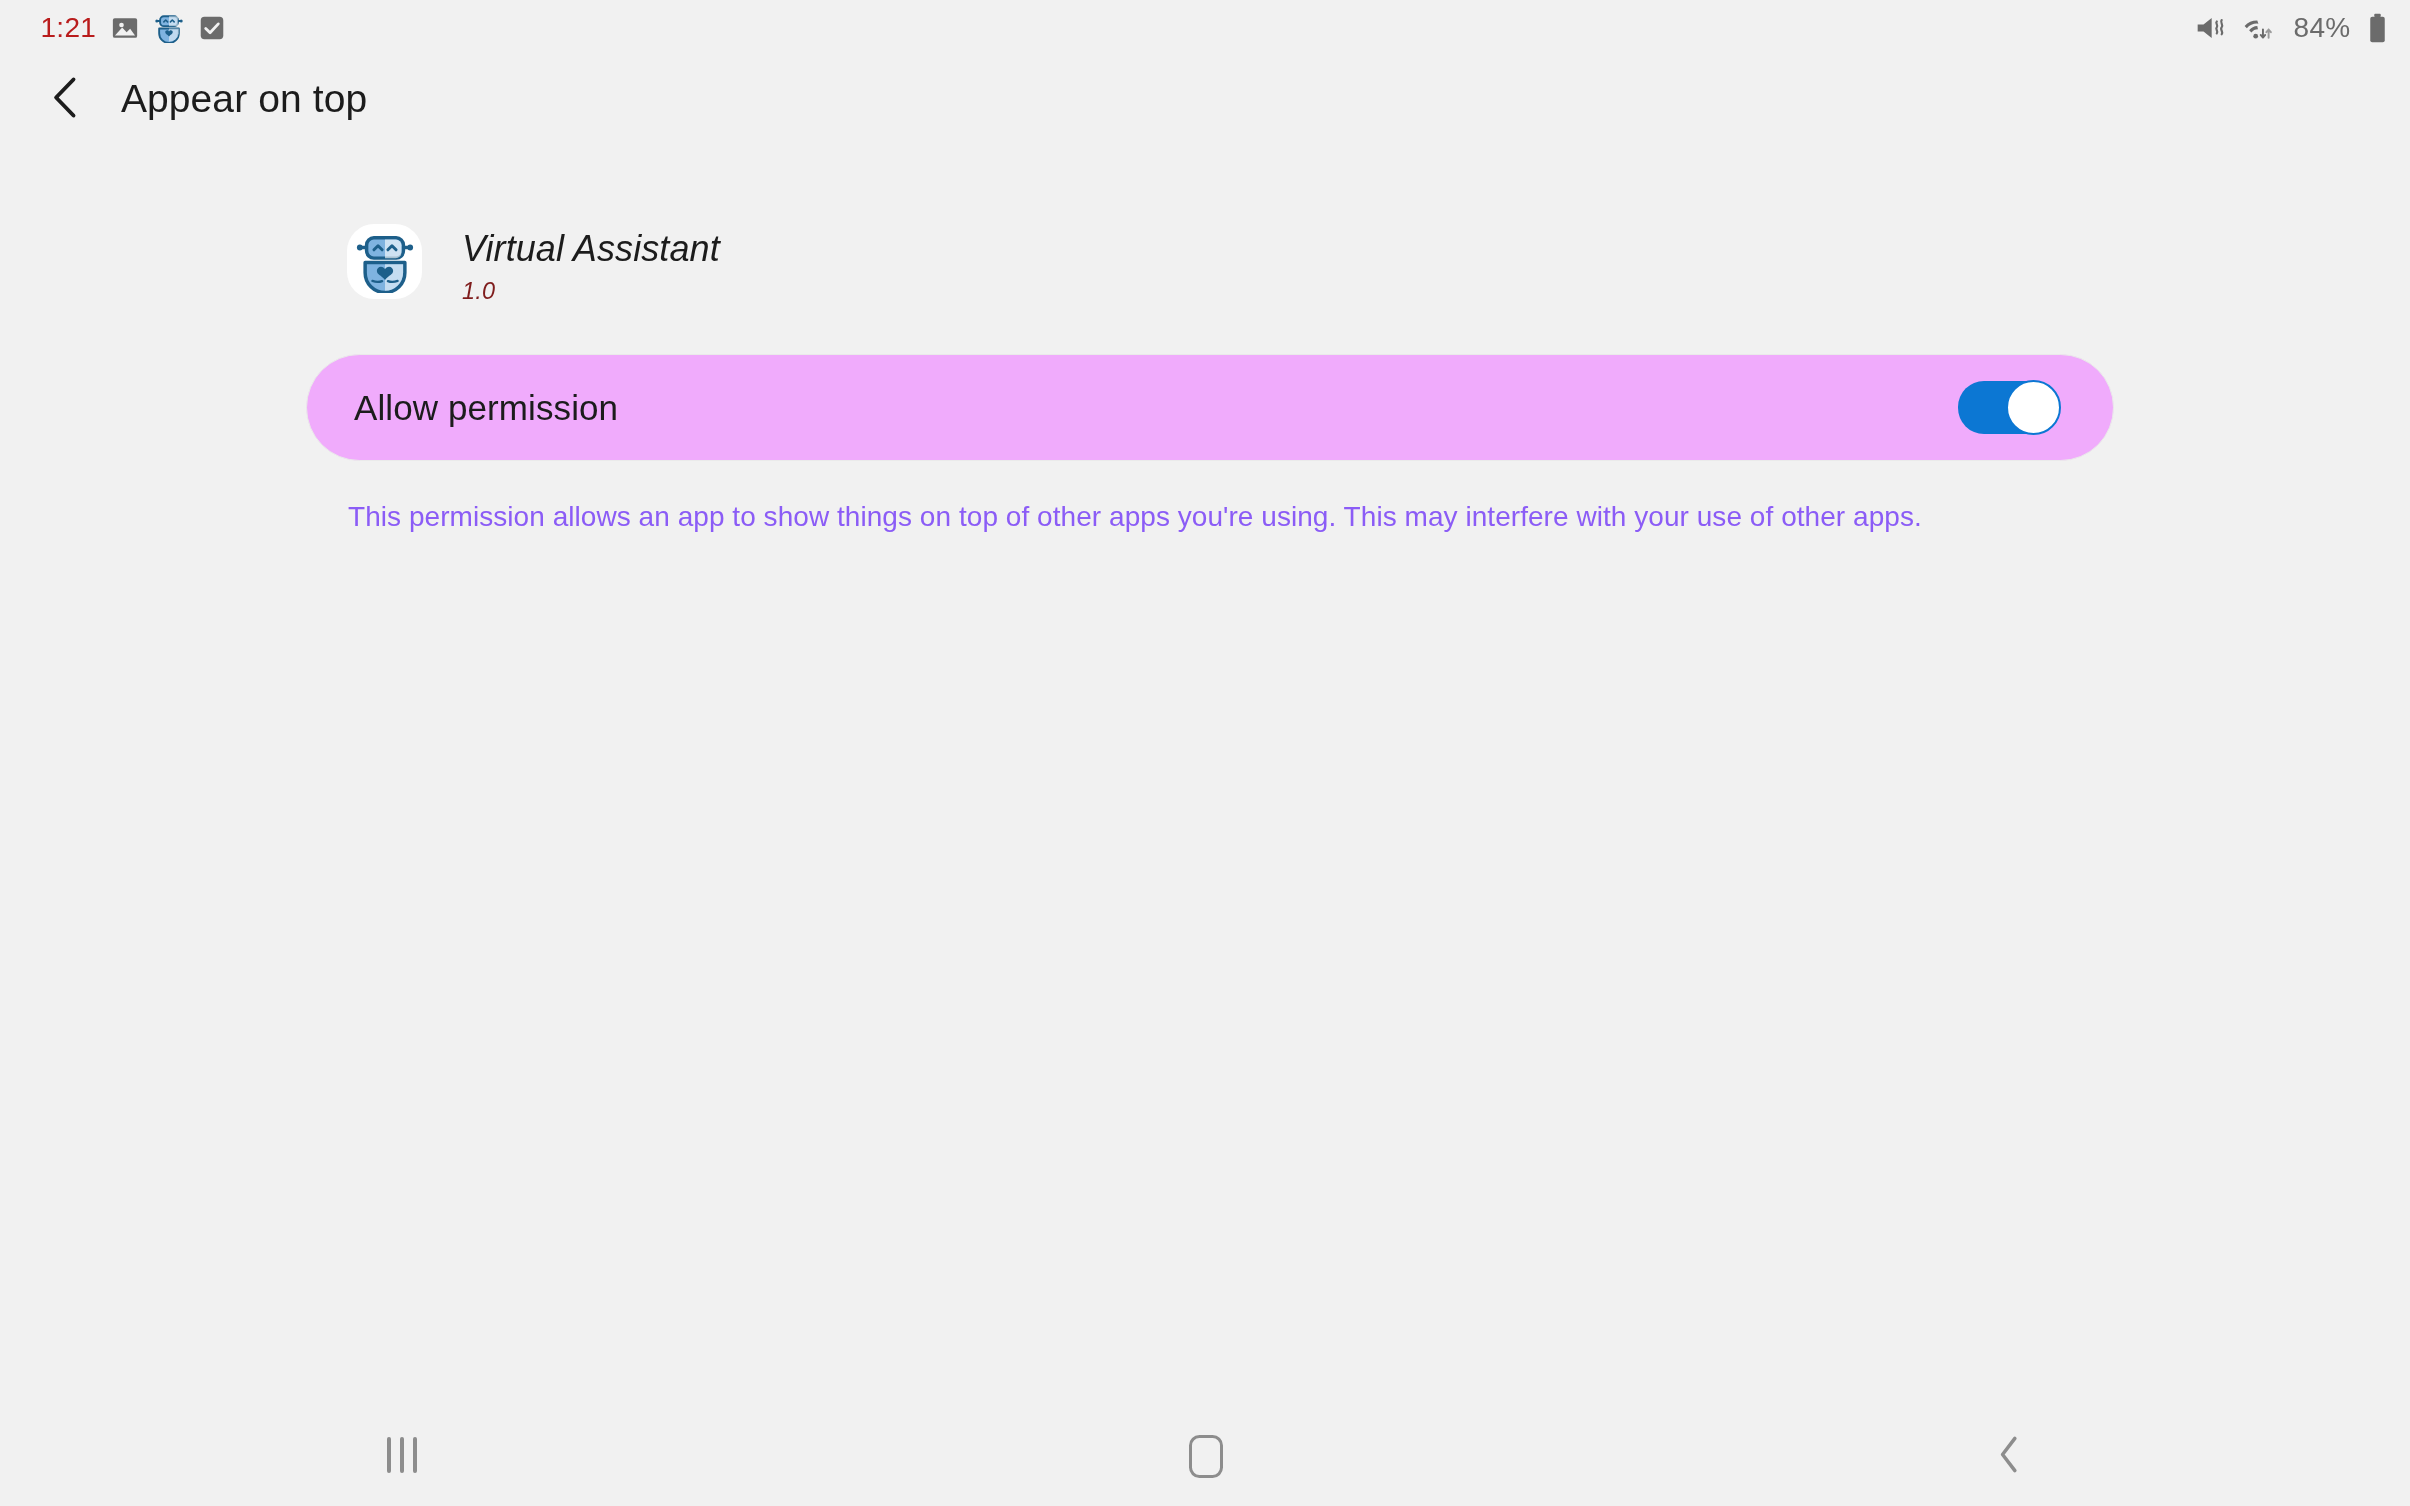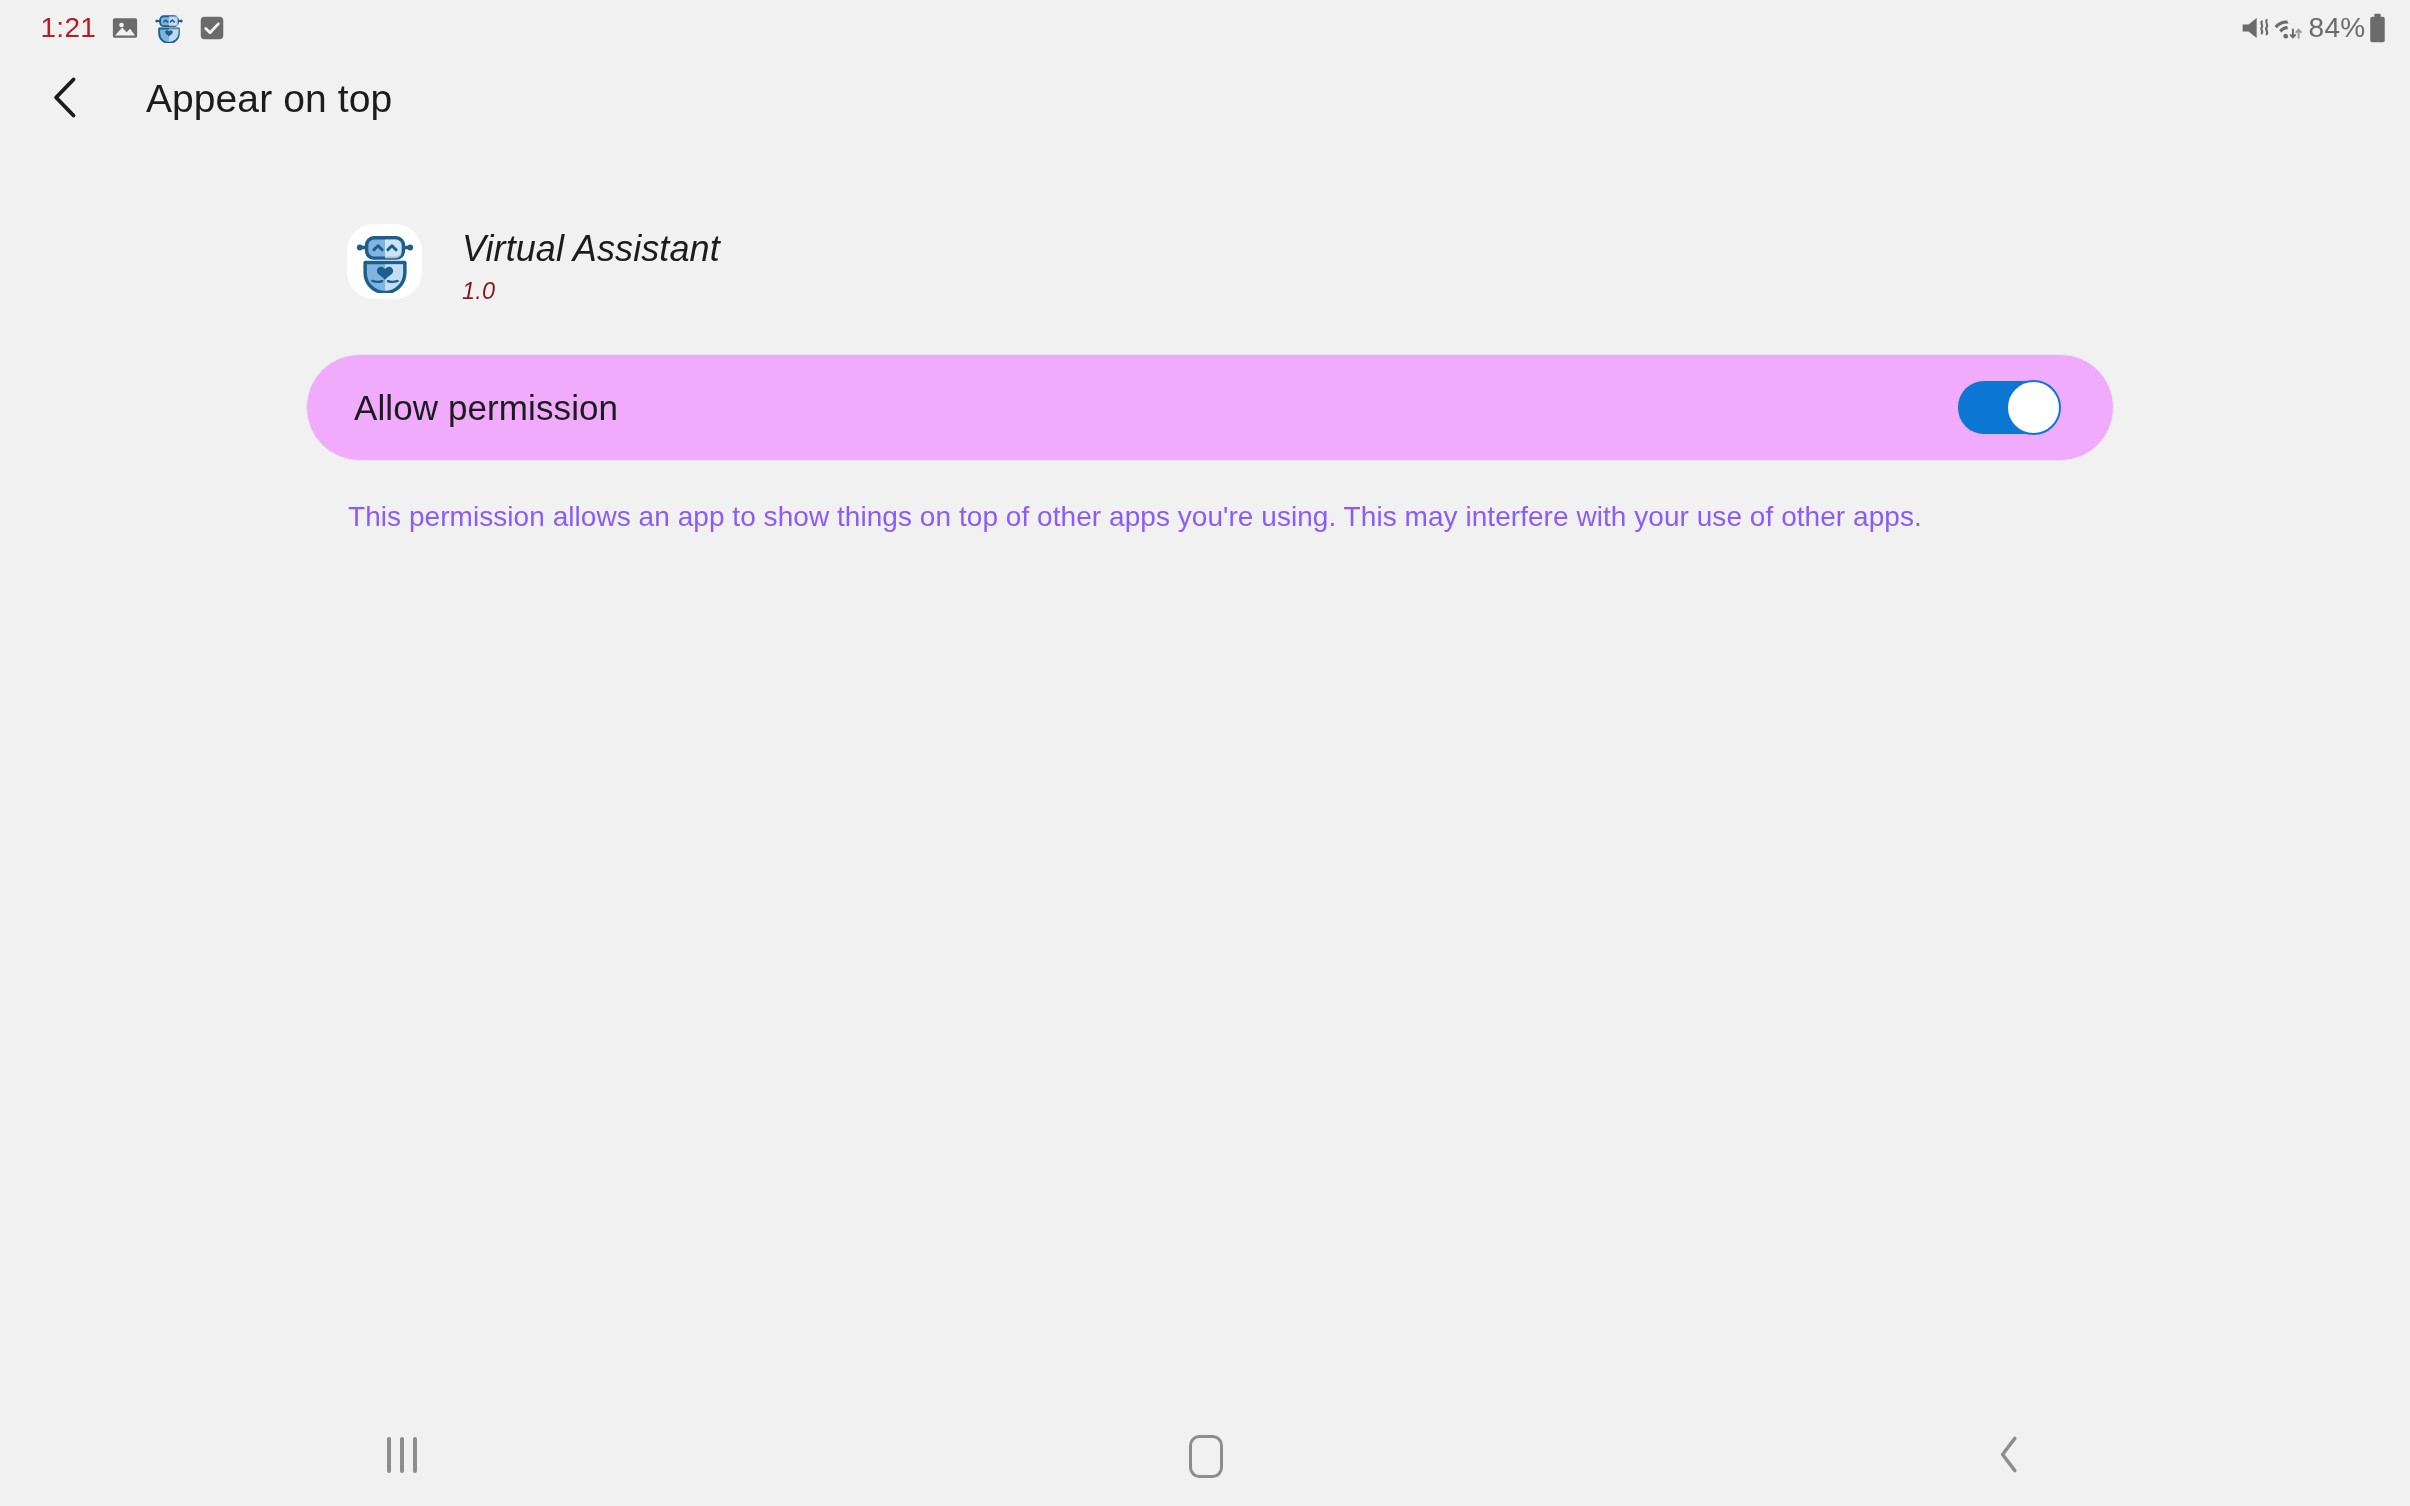--- a/index.html
+++ b/index.html
@@ -35,21 +35,21 @@
 
   .status-left {
     display: flex;
     align-items: center;
     gap: 15px;
   }
 
   .status-right {
     display: flex;
     align-items: center;
-    gap: 2px;
+    gap: 17px;
   }
 
   #status-clock {
     font-size: 28px;
     color: #b91c1c;
     letter-spacing: 0.3px;
     line-height: 1;
     margin-left: 16px;
   }
 
@@ -67,21 +67,20 @@
 
   
   #header {
     position: absolute;
     top: 55px;
     left: 0;
     width: 2411px;
     height: 87px;
     display: flex;
     align-items: center;
-    gap: 25px;
   }
 
   #back-button {
     width: 87px;
     height: 87px;
     display: flex;
     align-items: center;
     justify-content: center;
     margin-left: 22.6px;
   }

